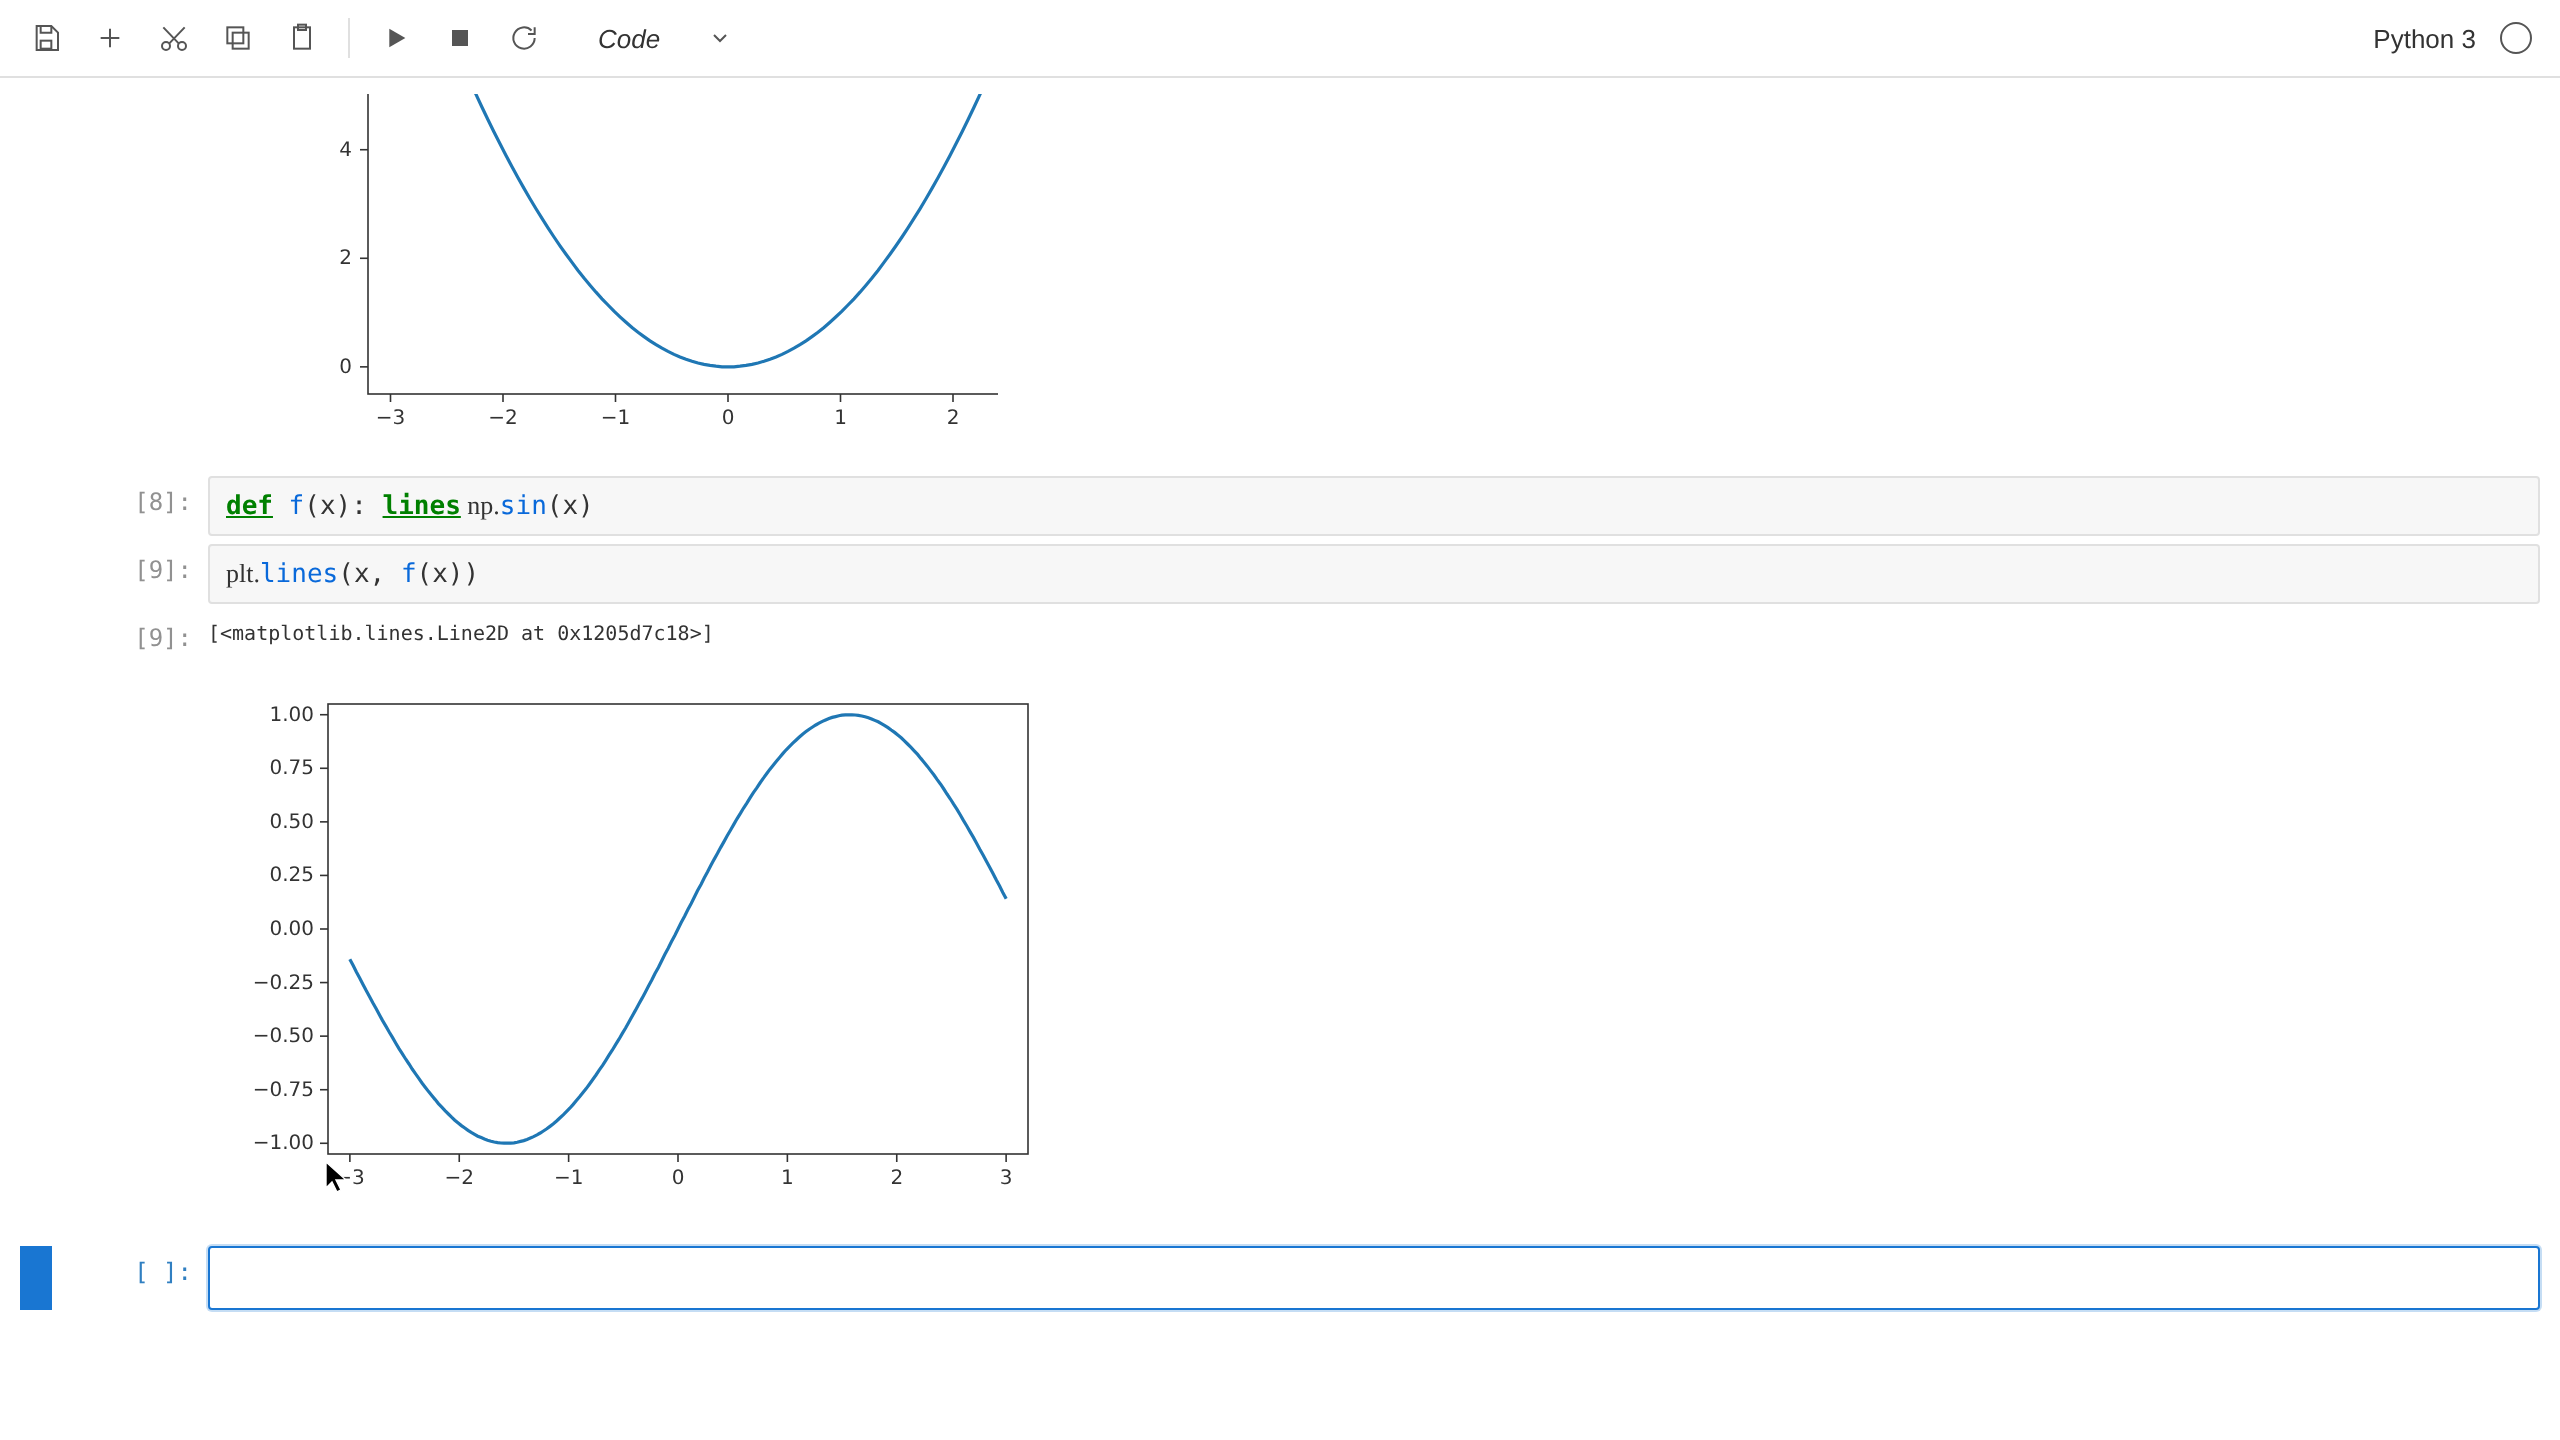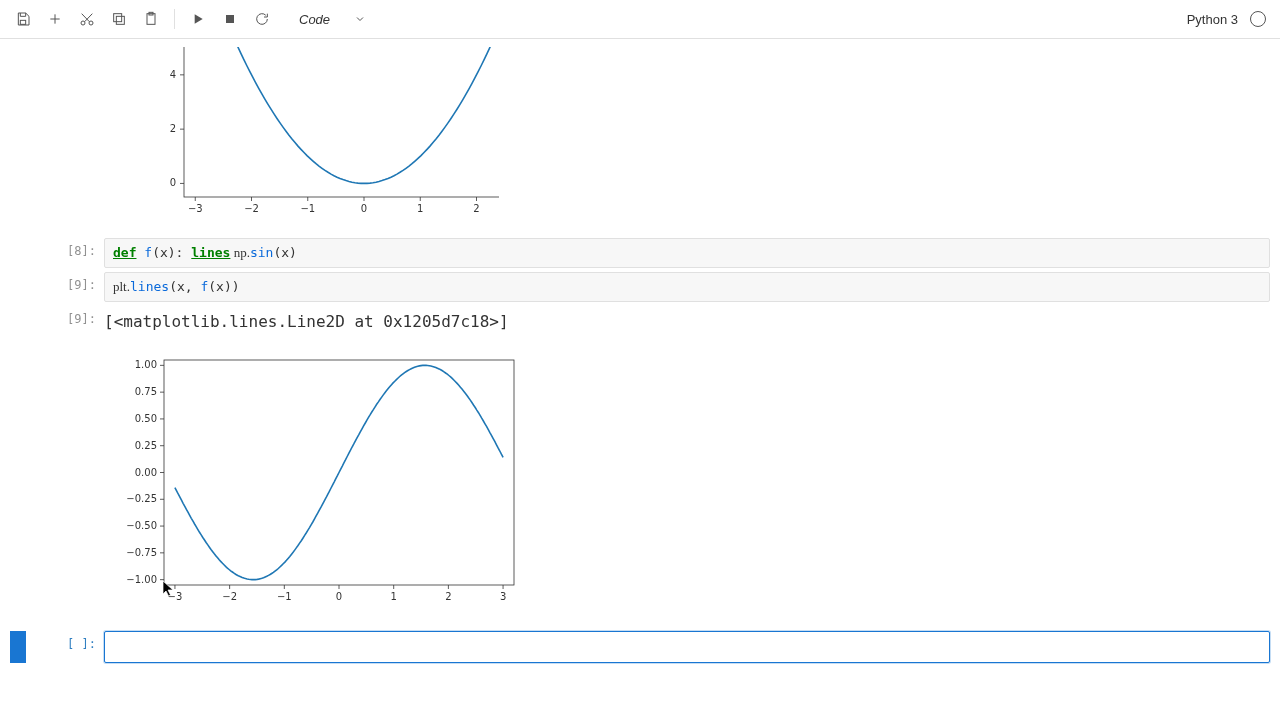--- a/index.html
+++ b/index.html
@@ -12,21 +12,21 @@
   .kernel { display:flex; align-items:flex-end; gap:12px; padding-right:4px; }
   .kernel-name { color:#333; cursor:pointer; }
   .kernel-ind { width:14px; height:14px; border:1.5px solid #555; border-radius:50%; }
   .notebook { height:682px; overflow:auto; padding:0 10px 30px; }
   .cell { display:flex; margin:4px 0; }
   .gutter { width:16px; }
   .prompt { width:70px; text-align:right; color:#919191; font-family:SFMono-Regular,Menlo,monospace; font-size:12px; padding:6px 8px 0 0; }
   .prompt.in { color:#307fc1; }
   .cell-body { flex:1; }
   .code-input { background:#f7f7f7; border:1px solid #e0e0e0; border-radius:2px; padding:6px 8px; font-family:SFMono-Regular,Menlo,monospace; font-size:13px; white-space:pre; }
-  .text-out { font-family:SFMono-Regular,Menlo,monospace; font-size:16px; padding:6px 0; color:#333; }
+  .text-out { font-family:SFMono-Regular,Menlo,monospace; font-size:10px; padding:6px 0; color:#333; }
   .plot-out { padding:4px 0; }
   .cell.active .gutter { background:#1976d2; }
   .cell.active .code-input { border:1px solid #1976d2; box-shadow:0 0 0 1px rgba(25,118,210,0.25); background:#fff; min-height:18px; }
   .code-input .kw { color:#008000; font-weight:bold;text-decoration:underline; }
   .code-input .fn { color:#0969da; }
   .code-input .nm { color:#333;font-family:Liberation Serif, serif; }
   .code-input .p { color:#333; }
   .axis-label { font-family:DejaVu Sans,Arial,sans-serif; font-size:10px; fill:#333; }
   .plotline { fill:none; stroke:#1f77b4; stroke-width:1.6; }
   .frame { fill:none; stroke:#333; stroke-width:0.8; }

